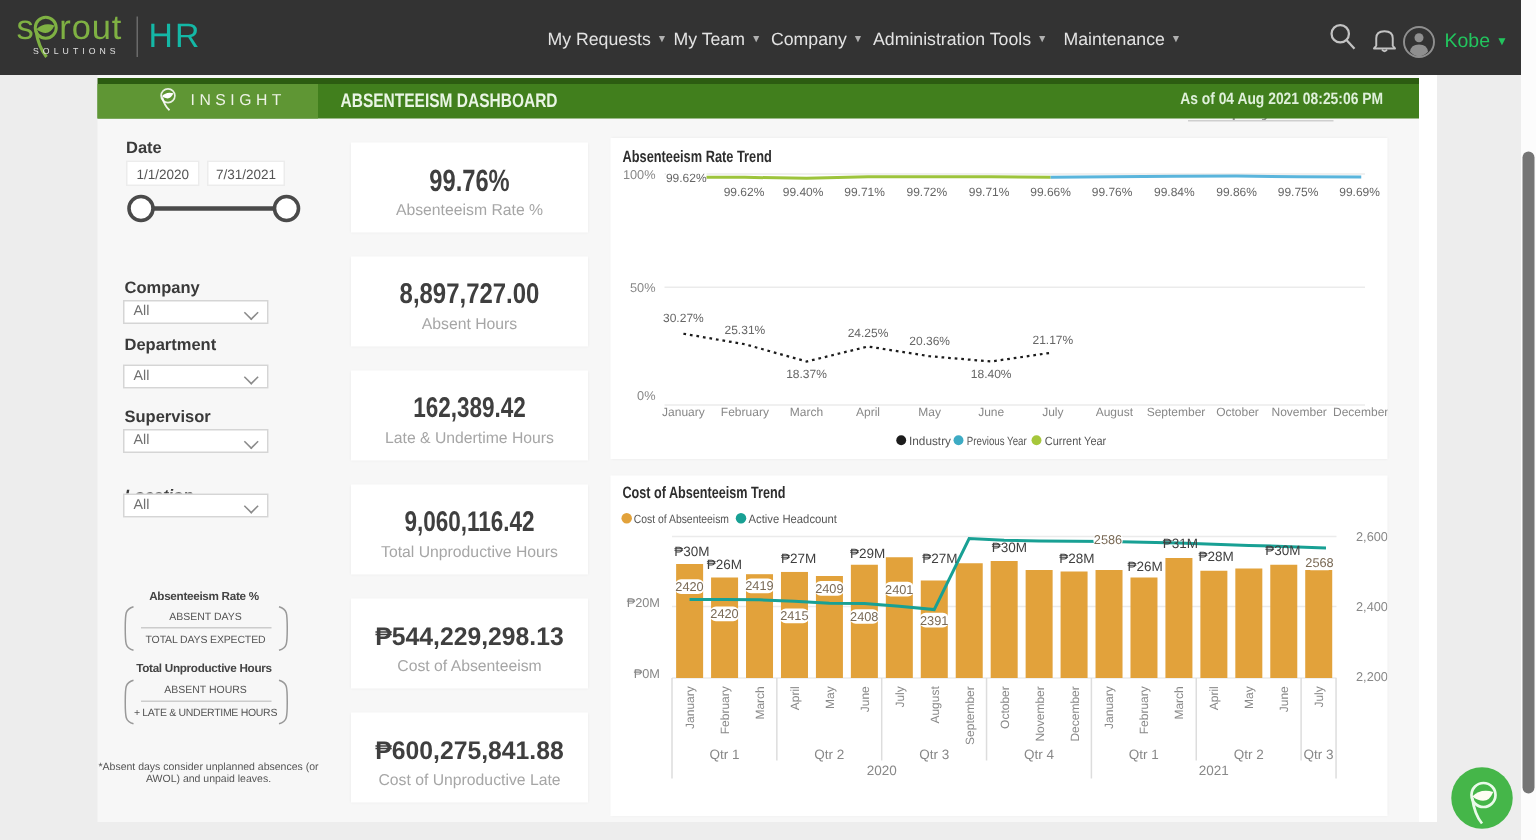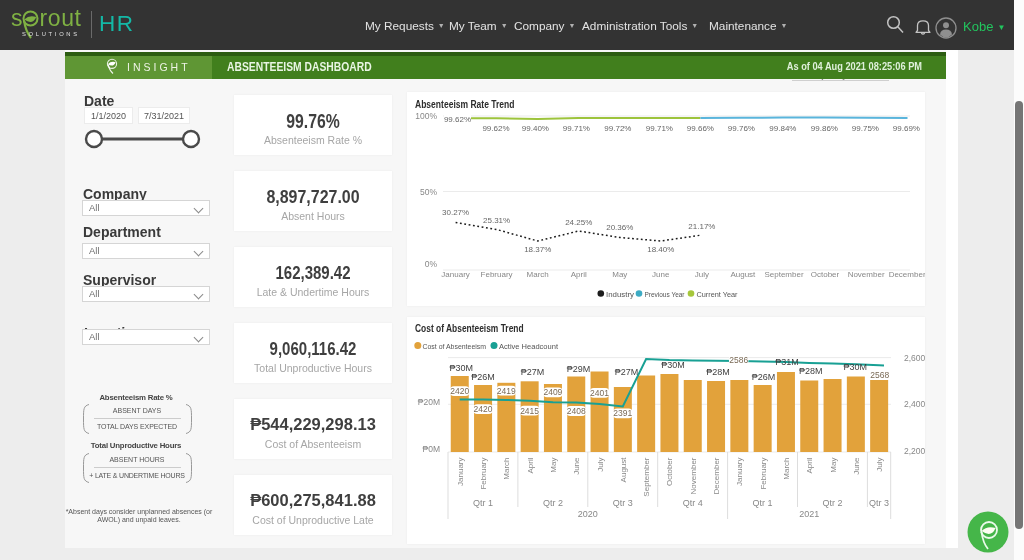--- a/index.html
+++ b/index.html
@@ -20,22 +20,22 @@
   
   #canvas { left:65px; top:50px; width:881px; height:498px; background:#f7f7f7; z-index:-1; }
   #canvas2 { left:946px; top:50px; width:12px; height:498px; background:#ffffff; z-index:-1; }
 
   .card { position:absolute; background:#fff; box-shadow:0 0 2px rgba(0,0,0,0.06); }
 
   .kpi { left:234px; width:158px; height:60px; text-align:center; }
   .kpi .num { font-weight:bold; color:#3f3f3f; margin-top:16px; font-size:19px; line-height:20px; transform:scaleX(0.79); transform-origin:50% 50%; }
   .kpi .lbl { color:#a6a6a6; font-size:10.5px; margin-top:3px; }
 
-  .sidelbl { font-weight:bold; color:#3a3a3a; font-size:14px; }
-  .dd { left:82px; width:128px; height:16px; background:#fff; border:1px solid #d5d5d5; color:#707070; font-size:9.5px; line-height:14px; padding-left:6px; }
+  .sidelbl { font-weight:bold; color:#3a3a3a; font-size:11px; }
+  .dd { left:82px; width:97px; height:16px; background:#fff; border:1px solid #d5d5d5; color:#707070; font-size:9.5px; line-height:14px; padding-left:6px; }
   .dd .chev { position:absolute; right:7px; top:3.5px; width:7px; height:7px; border-right:1px solid #8a8a8a; border-bottom:1px solid #8a8a8a; transform:rotate(45deg); }
 </style>
 </head>
 <body>
 
 <div class="abs" id="canvas"></div>
 <div class="abs" id="canvas2"></div>
 
 <div class="abs" id="header">
 

